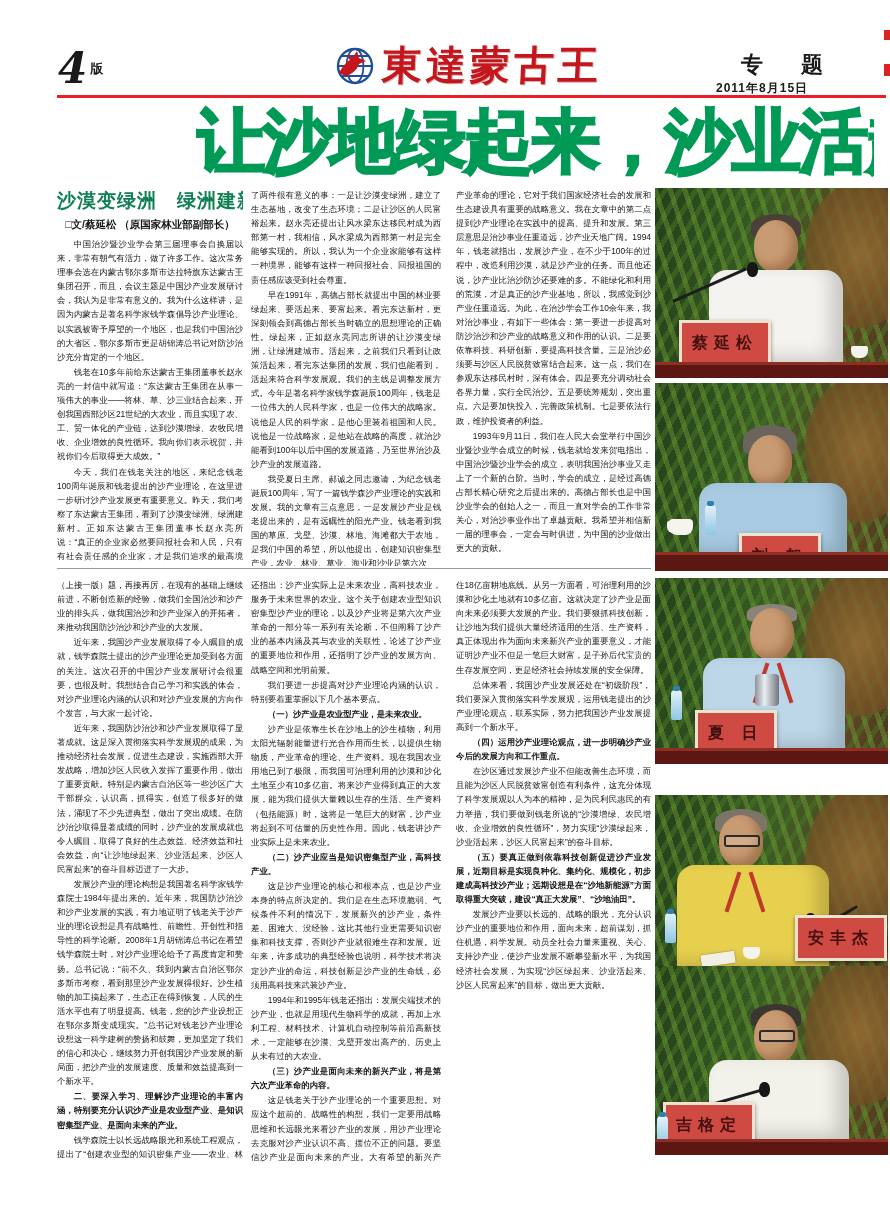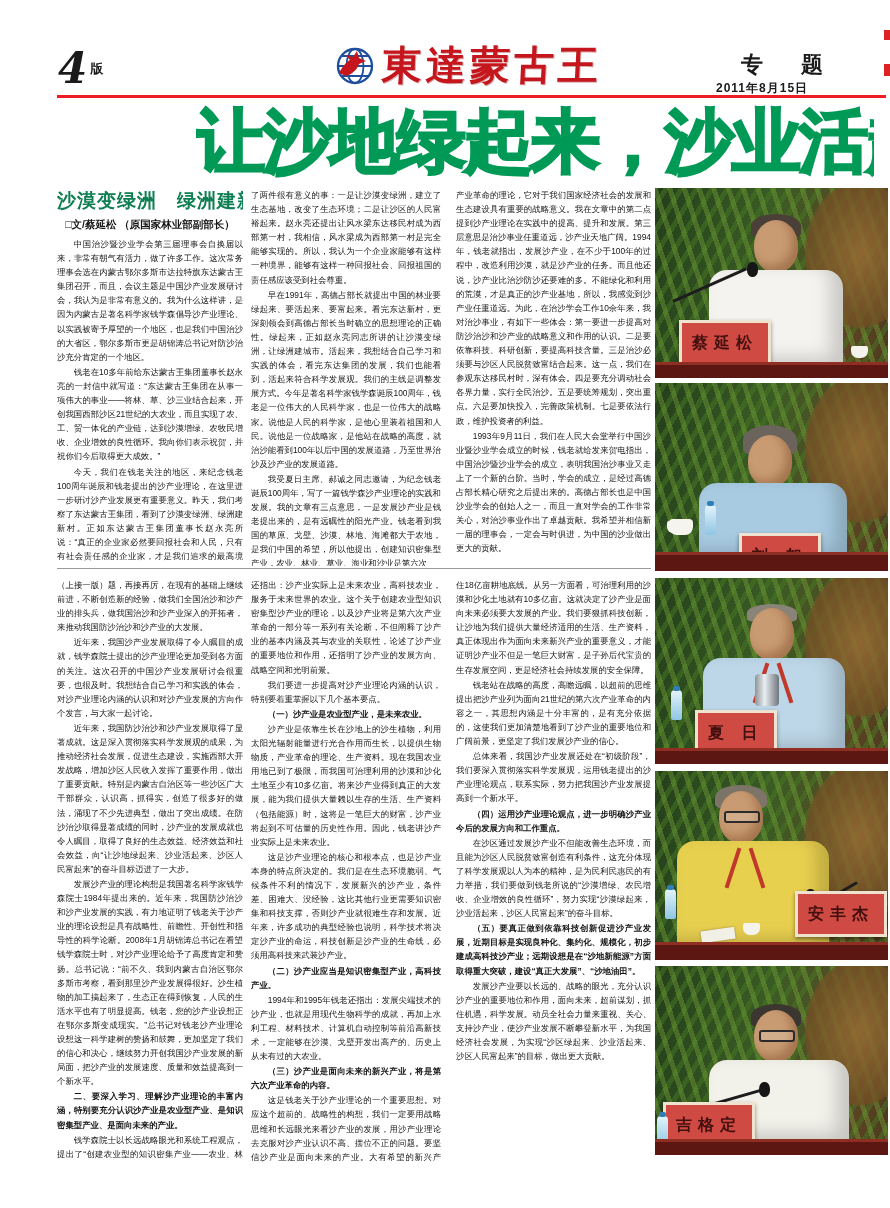--- a/index.html
+++ b/index.html
@@ -99,21 +99,21 @@
 <div class="col top-col c1">
   <div class="article-title">沙漠变绿洲　绿洲建新村</div>
   <div class="byline">□文/蔡延松 （原国家林业部副部长）</div>
   <p class="indent">中国治沙暨沙业学会第三届理事会自换届以来，非常有朝气有活力，做了许多工作。这次常务理事会选在内蒙古鄂尔多斯市达拉特旗东达蒙古王集团召开，而且，会议主题是中国沙产业发展研讨会，我认为是非常有意义的。我为什么这样讲，是因为内蒙古是著名科学家钱学森倡导沙产业理论、以实践被寄予厚望的一个地区，也是我们中国治沙的大省区，鄂尔多斯市更是胡锦涛总书记对防沙治沙充分肯定的一个地区。</p>
   <p class="indent">钱老在10多年前给东达蒙古王集团董事长赵永亮的一封信中就写道：“东达蒙古王集团在从事一项伟大的事业——将林、草、沙三业结合起来，开创我国西部沙区21世纪的大农业，而且实现了农、工、贸一体化的产业链，达到沙漠增绿、农牧民增收、企业增效的良性循环。我向你们表示祝贺，并祝你们今后取得更大成效。”</p>
   <p class="indent">今天，我们在钱老关注的地区，来纪念钱老100周年诞辰和钱老提出的沙产业理论，在这里进一步研讨沙产业发展更有重要意义。昨天，我们考察了东达蒙古王集团，看到了沙漠变绿洲、绿洲建新村。正如东达蒙古王集团董事长赵永亮所说：“真正的企业家必然要回报社会和人民，只有有社会责任感的企业家，才是我们追求的最高境界。”昨天看完以后很感动，我认为，东达蒙古王集团做</p>
 </div>
 
 <div class="col top-col c2">
   <p class="cont">了两件很有意义的事：一是让沙漠变绿洲，建立了生态基地，改变了生态环境；二是让沙区的人民富裕起来。赵永亮还提出让风水梁东达移民村成为西部第一村，我相信，风水梁成为西部第一村是完全能够实现的。所以，我认为一个企业家能够有这样一种境界，能够有这样一种回报社会、回报祖国的责任感应该受到社会尊重。</p>
-  <p class="indent">早在1991年，高德占部长就提出中国的林业要绿起来、要活起来、要富起来。看完东达新村，更深刻领会到高德占部长当时确立的思想理论的正确性。绿起来，正如赵永亮同志所讲的让沙漠变绿洲，让绿洲建城市。活起来，我想结合自己学习和实践的体会，看完东达集团的发展，我们也能看到，活起来符合科学发展观。我们的主线是调整发展方式。今年是著名科学家钱学森诞辰100周年，钱老是一位伟大的人民科学家，也是一位伟大的战略家。说他是人民的科学家，是他心里装着祖国和人民。说他是一位战略家，是他站在战略的高度，就治沙能看到100年以后中国的发展道路，乃至世界治沙及沙产业的发展道路。</p>
+  <p class="indent">早在1991年，高德占部长就提出中国的林业要绿起来、要活起来、要富起来。看完东达新村，更深刻领会到高德占部长当时确立的思想理论的正确性。绿起来，正如赵永亮同志所讲的让沙漠变绿洲，让绿洲建城市。活起来，之前我们只看到让政策活起来，看完东达集团的发展，我们也能看到，活起来符合科学发展观。我们的主线是调整发展方式。今年是著名科学家钱学森诞辰100周年，钱老是一位伟大的人民科学家，也是一位伟大的战略家。说他是人民的科学家，是他心里装着祖国和人民。说他是一位战略家，是他站在战略的高度，就治沙能看到100年以后中国的发展道路，乃至世界治沙及沙产业的发展道路。</p>
   <p class="indent">我受夏日主席、郝诚之同志邀请，为纪念钱老诞辰100周年，写了一篇钱学森沙产业理论的实践和发展。我的文章有三点意思，一是发展沙产业是钱老提出来的，是有远瞩性的阳光产业。钱老看到我国的草原、戈壁、沙漠、林地、海滩都大于农地，是我们中国的希望，所以他提出，创建知识密集型产业，农业、林业、草业、海业和沙业是第六次</p>
 </div>
 
 <div class="col top-col c3">
   <p class="cont">产业革命的理论，它对于我们国家经济社会的发展和生态建设具有重要的战略意义。我在文章中的第二点提到沙产业理论在实践中的提高、提升和发展。第三层意思是治沙事业任重道远，沙产业天地广阔。1994年，钱老就指出，发展沙产业，在不少于100年的过程中，改造利用沙漠，就是沙产业的任务。而且他还说，沙产业比治沙防沙还要难的多。不能绿化和利用的荒漠，才是真正的沙产业基地，所以，我感觉到沙产业任重道远。为此，在治沙学会工作10余年来，我对治沙事业，有如下一些体会：第一要进一步提高对防沙治沙和沙产业的战略意义和作用的认识。二是要依靠科技、科研创新，要提高科技含量。三是治沙必须要与沙区人民脱贫致富结合起来。这一点，我们在参观东达移民村时，深有体会。四是要充分调动社会各界力量，实行全民治沙。五是要统筹规划，突出重点。六是要加快投入，完善政策机制。七是要依法行政，维护投资者的利益。</p>
   <p class="indent">1993年9月11日，我们在人民大会堂举行中国沙业暨沙业学会成立的时候，钱老就给发来贺电指出，中国治沙暨沙业学会的成立，表明我国治沙事业又走上了一个新的台阶。当时，学会的成立，是经过高德占部长精心研究之后提出来的。高德占部长也是中国沙业学会的创始人之一，而且一直对学会的工作非常关心，对治沙事业作出了卓越贡献。我希望并相信新一届的理事会，一定会与时俱进，为中国的沙业做出更大的贡献。</p>
 </div>
 
 <div class="abs divider"></div>
 
@@ -124,30 +124,29 @@
   <p class="indent">发展沙产业的理论构想是我国著名科学家钱学森院士1984年提出来的。近年来，我国防沙治沙和沙产业发展的实践，有力地证明了钱老关于沙产业的理论设想是具有战略性、前瞻性、开创性和指导性的科学论断。2008年1月胡锦涛总书记在看望钱学森院士时，对沙产业理论给予了高度肯定和赞扬。总书记说：“前不久、我到内蒙古自治区鄂尔多斯市考察，看到那里沙产业发展得很好。沙生植物的加工搞起来了，生态正在得到恢复，人民的生活水平也有了明显提高。钱老，您的沙产业设想正在鄂尔多斯变成现实。”总书记对钱老沙产业理论设想这一科学建树的赞扬和鼓舞，更加坚定了我们的信心和决心，继续努力开创我国沙产业发展的新局面，把沙产业的发展速度、质量和效益提高到一个新水平。</p>
   <p class="indent bold">二、要深入学习、理解沙产业理论的丰富内涵，特别要充分认识沙产业是农业型产业、是知识密集型产业、是面向未来的产业。</p>
   <p class="indent">钱学森院士以长远战略眼光和系统工程观点，提出了“创建农业型的知识密集产业——农业、林业、草业、海业和沙业”的理论，并预言这一产业将成为21世纪在中国出现的第六次产业革命。钱老</p>
 </div>
 
 <div class="col bot-col c2">
   <p class="cont">还指出：沙产业实际上是未来农业，高科技农业，服务于未来世界的农业。这个关于创建农业型知识密集型沙产业的理论，以及沙产业将是第六次产业革命的一部分等一系列有关论断，不但阐释了沙产业的基本内涵及其与农业的关联性，论述了沙产业的重要地位和作用，还指明了沙产业的发展方向、战略空间和光明前景。</p>
   <p class="indent">我们要进一步提高对沙产业理论内涵的认识，特别要着重掌握以下几个基本要点。</p>
   <p class="indent bold">（一）沙产业是农业型产业，是未来农业。</p>
   <p class="indent">沙产业是依靠生长在沙地上的沙生植物，利用太阳光辐射能量进行光合作用而生长，以提供生物物质，产业革命的理论、生产资料。现在我国农业用地已到了极限，而我国可治理利用的沙漠和沙化土地至少有10多亿亩。将来沙产业得到真正的大发展，能为我们提供大量赖以生存的生活、生产资料（包括能源）时，这将是一笔巨大的财富，沙产业将起到不可估量的历史性作用。因此，钱老讲沙产业实际上是未来农业。</p>
+  <p class="indent bold">（二）沙产业应当是知识密集型产业，高科技产业。</p>
   <p class="indent">这是沙产业理论的核心和根本点，也是沙产业本身的特点所决定的。我们是在生态环境脆弱、气候条件不利的情况下，发展新兴的沙产业，条件差、困难大、没经验，这比其他行业更需要知识密集和科技支撑，否则沙产业就很难生存和发展。近年来，许多成功的典型经验也说明，科学技术将决定沙产业的命运，科技创新是沙产业的生命线，必须用高科技来武装沙产业。</p>
-  <p class="indent bold">（二）沙产业应当是知识密集型产业，高科技产业。</p>
   <p class="indent">1994年和1995年钱老还指出：发展尖端技术的沙产业，也就是用现代生物科学的成就，再加上水利工程、材料技术、计算机自动控制等前沿高新技术，一定能够在沙漠、戈壁开发出高产的、历史上从未有过的大农业。</p>
   <p class="indent bold">（三）沙产业是面向未来的新兴产业，将是第六次产业革命的内容。</p>
   <p class="indent">这是钱老关于沙产业理论的一个重要思想。对应这个超前的、战略性的构想，我们一定要用战略思维和长远眼光来看沙产业的发展，用沙产业理论去克服对沙产业认识不高、摆位不正的问题。要坚信沙产业是面向未来的产业。大有希望的新兴产业、阳光产业，是不容置疑的必然趋势，这是由沙产业立业之本的两个基本自然要素所决定的，是我国经济社会长远发展客观实际需要所决定的。当前，我国农业用地已到了极限，再没有发展空间，要保</p>
 </div>
 
 <div class="col bot-col c3">
   <p class="cont">住18亿亩耕地底线。从另一方面看，可治理利用的沙漠和沙化土地就有10多亿亩。这就决定了沙产业是面向未来必须要大发展的产业。我们要狠抓科技创新，让沙地为我们提供大量经济适用的生活、生产资料，真正体现出作为面向未来新兴产业的重要意义，才能证明沙产业不但是一笔巨大财富，是子孙后代宝贵的生存发展空间，更是经济社会持续发展的安全保障。</p>
-  <p class="indent">钱老站在战略的高度，高瞻远瞩，以超前的思维提出把沙产业列为面向21世纪的第六次产业革命的内容之一，其思想内涵是十分丰富的，是有充分依据的，这使我们更加清楚地看到了沙产业的重要地位和广阔前景，更坚定了我们发展沙产业的信心。</p>
   <p class="indent">总体来看，我国沙产业发展还处在“初级阶段”，我们要深入贯彻落实科学发展观，运用钱老提出的沙产业理论观点，联系实际，努力把我国沙产业发展提高到一个新水平。</p>
   <p class="indent bold">（四）运用沙产业理论观点，进一步明确沙产业今后的发展方向和工作重点。</p>
   <p class="indent">在沙区通过发展沙产业不但能改善生态环境，而且能为沙区人民脱贫致富创造有利条件，这充分体现了科学发展观以人为本的精神，是为民利民惠民的有力举措，我们要做到钱老所说的“沙漠增绿、农民增收、企业增效的良性循环”，努力实现“沙漠绿起来，沙业活起来，沙区人民富起来”的奋斗目标。</p>
   <p class="indent bold">（五）要真正做到依靠科技创新促进沙产业发展，近期目标是实现良种化、集约化、规模化，初步建成高科技沙产业；远期设想是在“沙地新能源”方面取得重大突破，建设“真正大发展”、“沙地油田”。</p>
   <p class="indent">发展沙产业要以长远的、战略的眼光，充分认识沙产业的重要地位和作用，面向未来，超前谋划，抓住机遇，科学发展。动员全社会力量来重视、关心、支持沙产业，使沙产业发展不断攀登新水平，为我国经济社会发展，为实现“沙区绿起来、沙业活起来、沙区人民富起来”的目标，做出更大贡献。</p>
 </div>
 
 <div class="photo" style="top:188px;height:190px">
   <div class="pbg"></div>
   <div class="hair" style="left:96px;top:26px;width:50px;background:#4a4038"></div>
@@ -187,21 +186,21 @@
   <div class="flask" style="left:100px;top:96px"></div>
   <div class="bottle" style="left:16px;top:112px">
       <div class="cap"></div>
     </div>
   <div class="placard" style="left:40px;top:132px">
       <span>夏 日</span>
     </div>
   <div class="tablebar"></div>
 </div>
 
-<div class="photo" style="top:771px;height:189px">
+<div class="photo" style="top:795px;height:189px">
   <div class="pbg"></div>
   <div class="hair" style="left:60px;top:14px;width:52px;background:#7d7468"></div>
   <div class="head" style="left:64px;top:20px"></div>
   <div class="glasses" style="left:69px;top:40px"></div>
   <div class="torso" style="left: 22px; top: 70px; width: 152px; height: 106px; background: rgb(232, 208, 79);"></div>
   <div class="lanyard-l" style="left:76px;top:76px"></div>
   <div class="lanyard-r" style="left:100px;top:76px"></div>
   <div class="mic-arm" style="left:150px;top:140px;width:60px;transform:rotate(-30deg)"></div>
   <div class="mic-head" style="left:150px;top:118px"></div>
   <div class="cup" style="left:88px;top:152px"></div>

